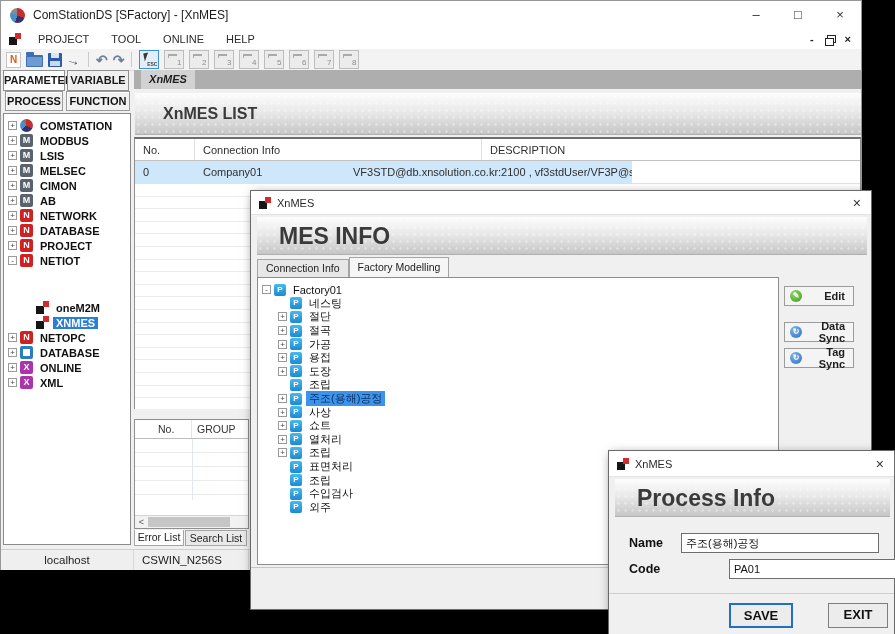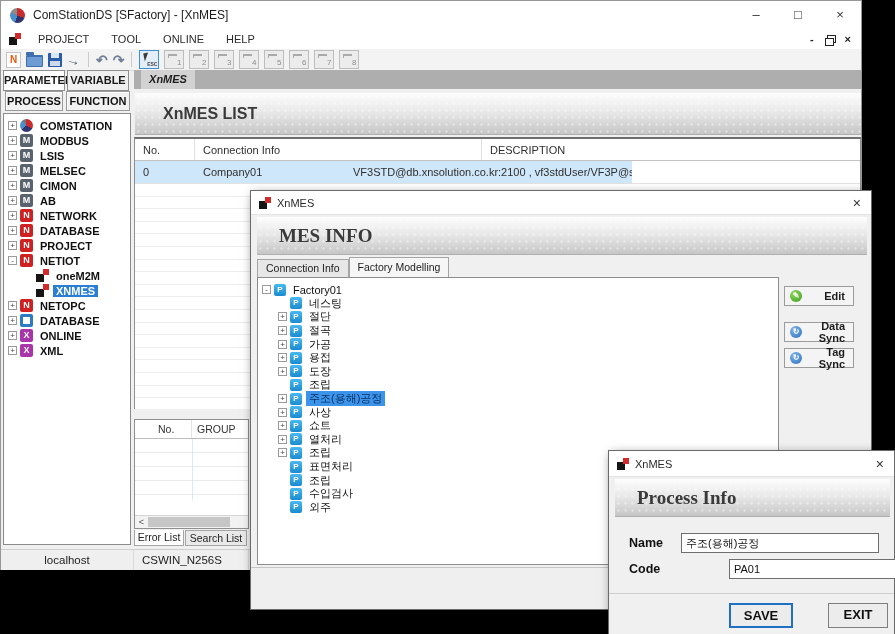--- a/index.html
+++ b/index.html
@@ -113,21 +113,21 @@
   
   .dialog{background:#f0f0f0;border:1px solid #6a6a6a;box-shadow:3px 4px 10px rgba(0,0,0,.55);}
   #mes-dialog{left:250px;top:190px;width:622px;height:420px;}
   #process-dialog{left:608px;top:450px;width:287px;height:190px;}
   .dlg-title{position:absolute;left:0;top:0;right:0;height:24px;background:#fff;display:flex;align-items:center;border-bottom:1px solid #e3e3e3;}
   .dlg-title .sqicon{margin:0 6px 0 8px;}
   .dlg-title-text{font-size:11px;color:#2a2a2a;}
   .dlg-close{margin-left:auto;margin-right:10px;font-size:14px;color:#333;line-height:24px;}
   #mes-banner{left:6px;top:26px;width:610px;height:38px;}
   #proc-banner{left:6px;top:28px;width:275px;height:38px;}
-  #mes-banner .banner-text,#proc-banner .banner-text{font-size:19px;line-height:38px;padding-left:22px;display:block;font-family:Liberation Serif, serif;}
+  #mes-banner .banner-text,#proc-banner .banner-text{font-size:23px;line-height:38px;padding-left:22px;display:block;}
   .dlg-tabs{left:6px;top:66px;height:20px;display:flex;align-items:flex-end;}
   .dlg-tab{height:18px;padding:0 8px;font-size:10.5px;color:#222;line-height:17px;background:#e7e7e7;border:1px solid #a5a5a5;border-bottom:none;}
   .dlg-tab.active{height:20px;background:#f6f6f6;font-size:10.5px;line-height:19px;position:relative;z-index:2;}
   #mes-tree{left:6px;top:86px;width:522px;height:288px;background:#fff;border:1px solid #8c8c8c;padding-top:5px;overflow:hidden;}
   #mes-tree .trow{height:13.6px;}
   .side-btn{position:absolute;left:533px;width:70px;height:20px;background:#f4f4f4;border:1px solid #9c9c9c;
     display:flex;align-items:center;font-size:11px;font-weight:bold;color:#1c1c1c;}
   .side-btn .cicon{width:12px;height:12px;border-radius:50%;margin:0 5px;color:#fff;font-size:8px;line-height:12px;text-align:center;flex:none;}
   .cicon.green{background:radial-gradient(circle at 35% 30%,#8fd95e,#3f9a22);}
   .cicon.blue{background:radial-gradient(circle at 35% 30%,#7db4e8,#2f6fc0);}
@@ -280,21 +280,21 @@
         <div class="trow" style="padding-left: 4px;">
           <span class="exp">+</span>
           <span class="ti ti-N">N</span>
           <span class="tlabel">PROJECT</span>
         </div>
         <div class="trow" style="padding-left: 4px;">
           <span class="exp">-</span>
           <span class="ti ti-N">N</span>
           <span class="tlabel">NETIOT</span>
         </div>
-        <div class="trow" style="padding-left: 20px;">
+        <div class="trow" style="padding-left: 20px; margin-top: 32px;">
           <span class="exps"></span>
           <span class="ti ti-sq">
             <span class="b"></span>
             <span class="r"></span>
           </span>
           <span class="tlabel">oneM2M</span>
         </div>
         <div class="trow" style="padding-left: 20px;">
           <span class="exps"></span>
           <span class="ti ti-sq">

